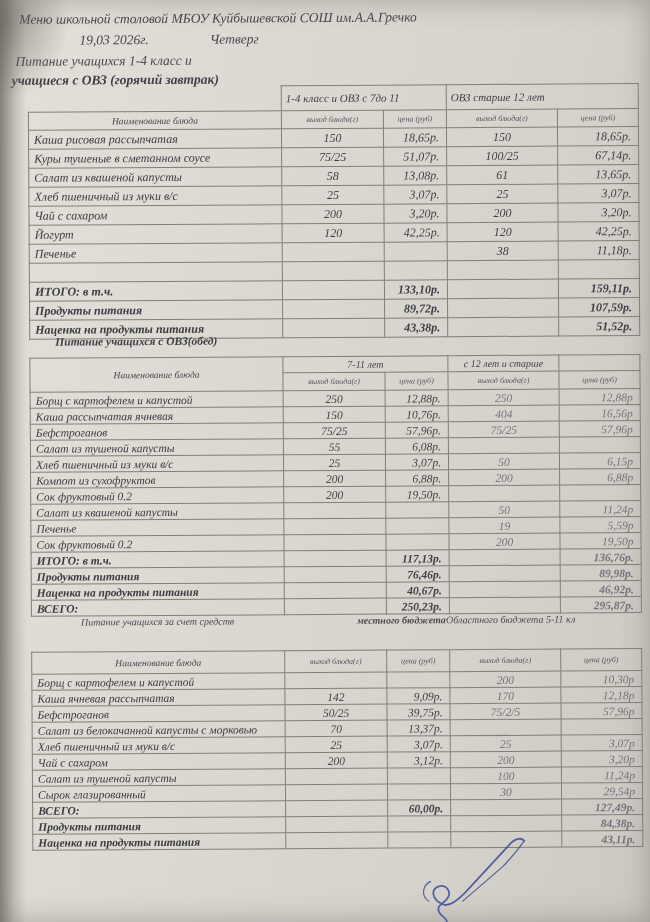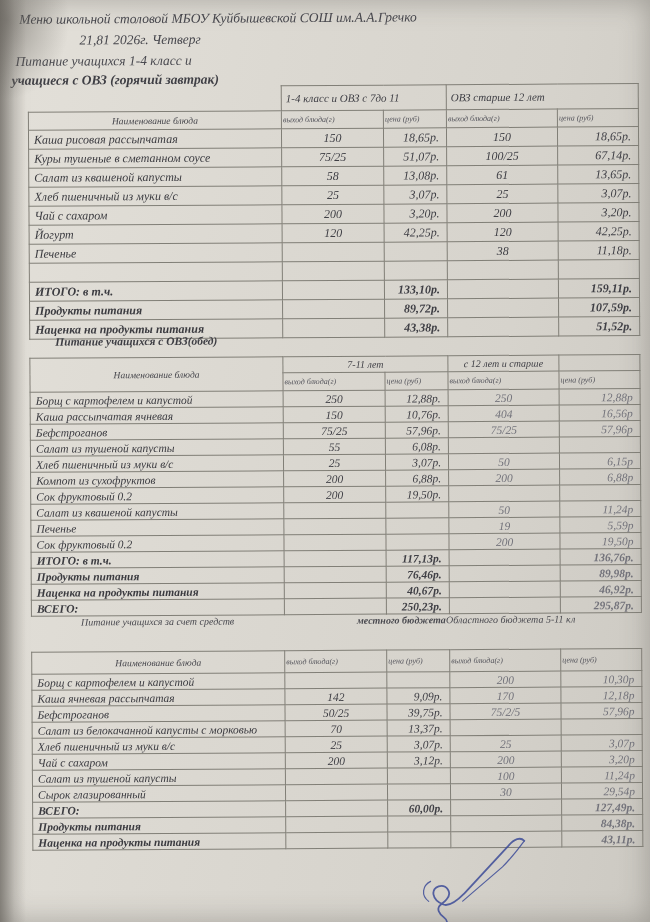--- a/index.html
+++ b/index.html
@@ -22,33 +22,33 @@
   }
   .corner-smudge{
     position:absolute;left:0;top:0;width:70px;height:100px;
     background:radial-gradient(ellipse at 10% 20%,rgba(90,86,80,.5),rgba(90,86,80,0) 70%);
     pointer-events:none;
   }
   .content{position:absolute;inset:0;transform:rotate(-0.35deg);}
   
   .doc-title{position:absolute;left:22px;top:10px;width:610px;font-size:13.5px;color:#46464c;}
   .doc-dateline{position:absolute;left:82px;top:31px;font-size:13.5px;color:#46464c;}
-  .doc-dateline .wd{}
+  .doc-dateline .wd{margin-left:58px;}
   .doc-sub1{position:absolute;left:18px;top:52px;font-size:13.5px;color:#4a4a50;}
   .doc-sub2{position:absolute;left:14px;top:71px;font-size:13.5px;font-weight:bold;color:#3f3f45;}
   
   table{border-collapse:collapse;table-layout:fixed;width:610px;}
   td,th{border:1px solid #817f77;font-weight:normal;overflow:hidden;white-space:nowrap;}
   .t-wrap{position:absolute;left:30px;}
   #t1{top:85px;} #t2{top:356px;} #t3{top:650px;}
   col.c0{width:253px;} col.c1{width:102px;} col.c2{width:63px;} col.c3{width:111px;} col.c4{width:81px;}
   .ghost{border:none !important;background:transparent;}
   .grp{font-size:11px;padding:2px 4px;height:20px;color:#3f3f45;}
   .grp2{font-size:10px;text-align:center;height:13px;padding:1px 2px;color:#3f3f45;}
-  .collab{font-size:8px;text-align:left;color:#55555c;padding:1px;height:15px;}
+  .collab{font-size:8px;text-align:center;color:#55555c;padding:1px;height:15px;}
   .namehead{font-size:9.5px;text-align:center;color:#46464c;}
   .cname{font-size:12px;padding:0 0 0 5px;color:#3b3b40;}
   .cout{font-size:12px;text-align:center;color:#3f3f45;}
   .cprice{font-size:12px;text-align:right;padding-right:7px;color:#3f3f45;}
   #t1 tbody tr{height:19px;}
   #t2 tbody tr,#t3 tbody tr{height:16px;}
   #t2 .cname,#t3 .cname{font-size:11.5px;}
   #t2 .cout,#t3 .cout,#t2 .cprice,#t3 .cprice{font-size:11.5px;}
   tr.total td{font-weight:bold;}
   td.faded{color:#73737b;}
@@ -61,21 +61,21 @@
   .sig{position:absolute;left:398px;top:836px;}
 </style>
 </head>
 <body>
 
 <div class="photo">
   <div class="content">
 
     <div class="doc-title">Меню школьной столовой МБОУ Куйбышевской СОШ им.А.А.Гречко</div>
     <div class="doc-dateline">
-      <span>21,81 2026г.</span>
+      <span>19,03 2026г.</span>
       <span class="wd">Четверг</span>
     </div>
     <div class="doc-sub1">Питание учащихся 1-4  класс и</div>
     <div class="doc-sub2">учащиеся с ОВЗ (горячий завтрак)</div>
 
     <div class="t-wrap" id="t1">
       <table>
         <colgroup>
             <col class="c0">
             <col class="c1">

